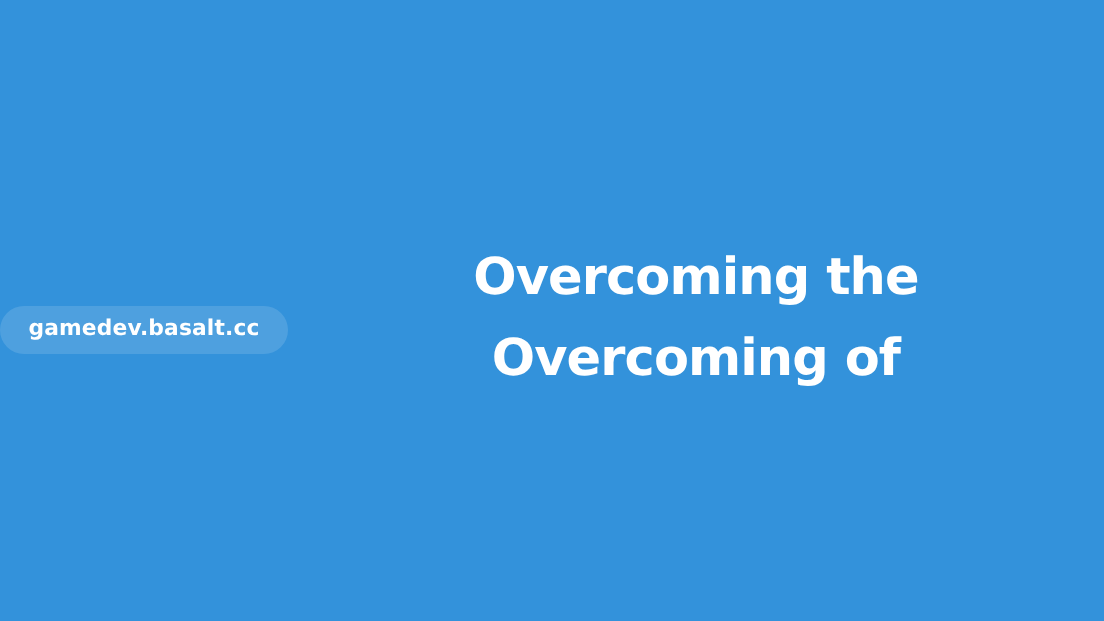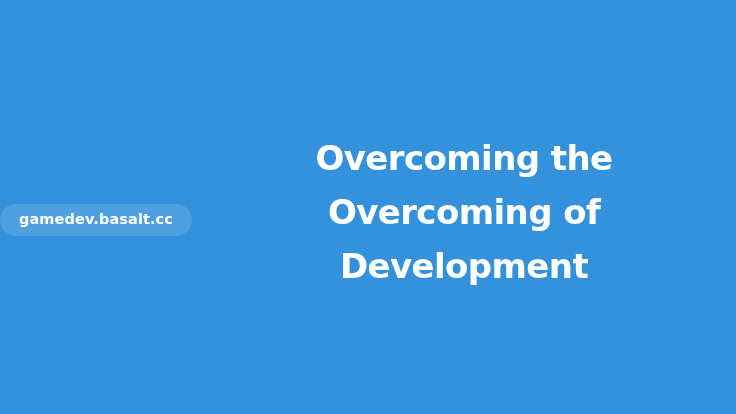--- a/index.html
+++ b/index.html
@@ -68,16 +68,15 @@
 
 <div id="poster">
 
   <div id="site-badge">
     <span id="site-badge-label">gamedev.basalt.cc</span>
   </div>
 
   <h1 id="headline">
     <span class="headline-line">Overcoming the</span>
     <span class="headline-line">Overcoming of</span>
-    <span class="headline-line">Development</span>
   </h1>
 
 </div>
 
 </body></html>

